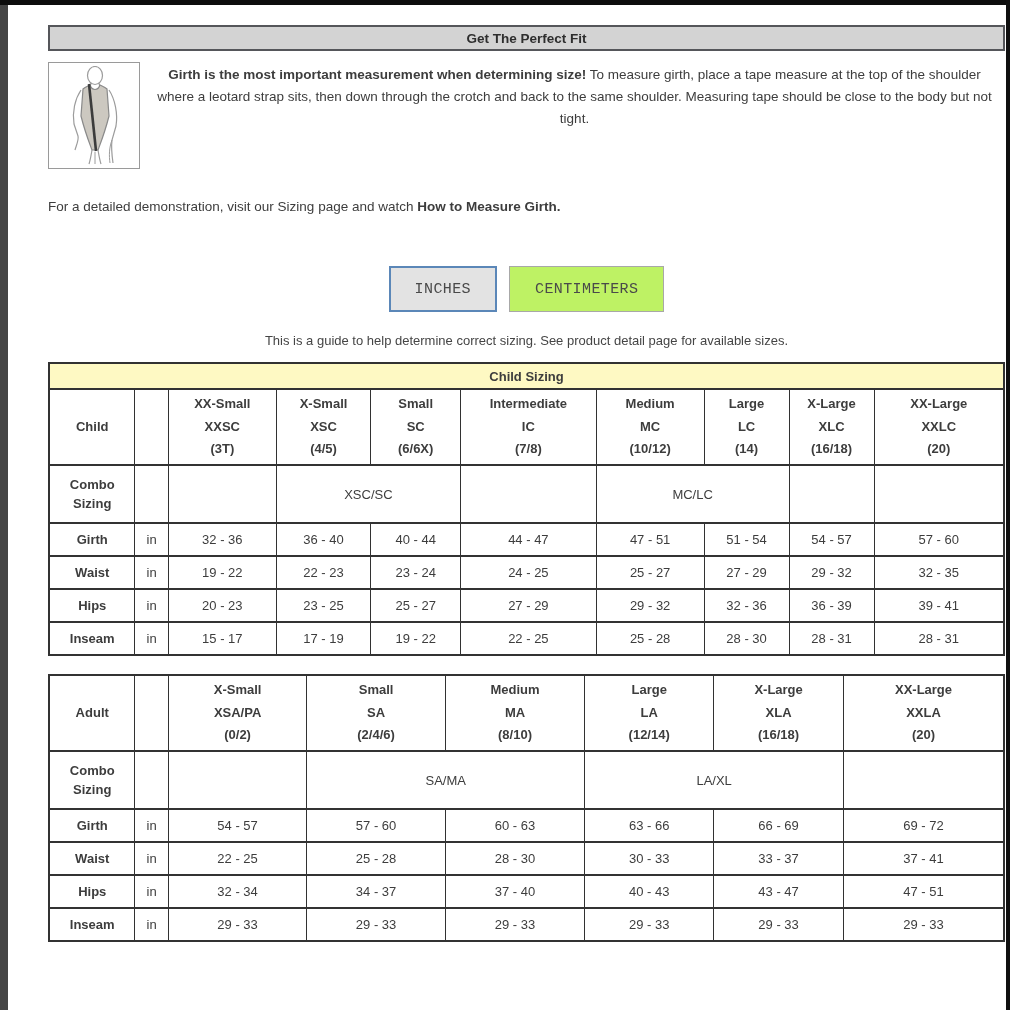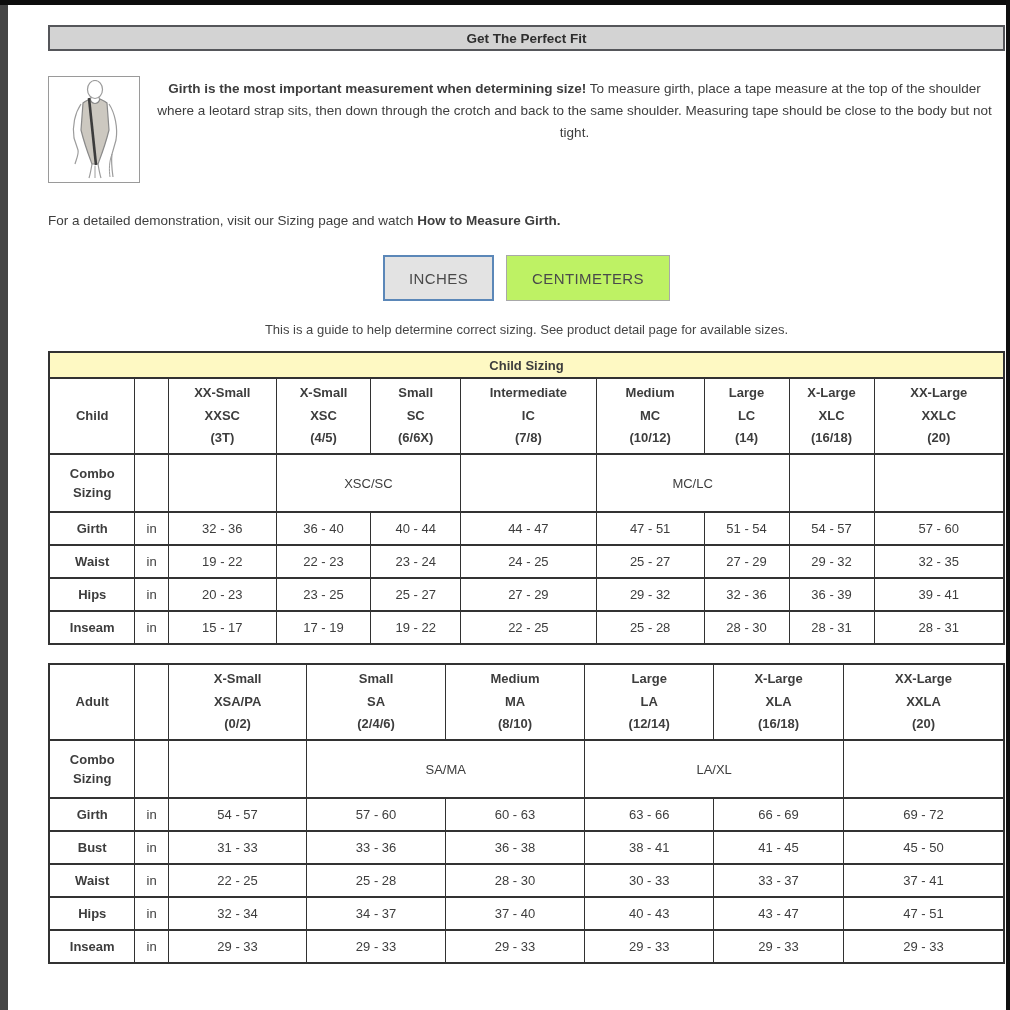--- a/index.html
+++ b/index.html
@@ -12,36 +12,36 @@
   .right-strip{position:absolute;right:0;top:0;bottom:0;width:4px;background:#101010;}
 
   .content{position:absolute;left:48px;top:0;width:957px;}
 
   .title-bar{
     margin-top:25px;height:22px;background:#d3d3d3;border:2px solid #55565a;
     display:flex;align-items:center;justify-content:center;
     font-weight:bold;font-size:13.5px;color:#2e2e2e;
   }
 
-  .intro{display:flex;margin-top:25px;}
+  .intro{display:flex;margin-top:11px;}
   .figure-box{
     width:90px;height:105px;border:1px solid #9a9a9a;background:#fff;
     flex:0 0 auto;display:flex;align-items:center;justify-content:center;
   }
   .intro-text{
     flex:1;text-align:center;font-size:13.5px;line-height:1.62;
     padding:2px 6px 0 10px;color:#3d3d3d;
   }
   .demo-line{text-align:left;font-size:13.5px;margin-top:30px;}
 
   .btn-row{display:flex;justify-content:center;margin-top:27px;}
   .unit-btn{
-    height:46px;box-sizing:border-box;font-family:Liberation Sans, sans-serif;
+    height:46px;box-sizing:border-box;font-family:Liberation Mono, monospace;
     font-size:15px;color:#4a4a4a;letter-spacing:0.4px;cursor:pointer;
-    display:flex;align-items:center;justify-content:center;
+    display:flex;align-items:center;justify-content:center;margin-top:25px;
   }
   .unit-btn.selected{
     border:2px solid #5b87b8;background:#e3e3e3;padding:0 24px;
   }
   .unit-btn.unselected{
     border:1px solid #a8a8a8;background:#bef264;padding:0 25px;margin-left:12px;
   }
 
   .note-line{text-align:center;font-size:13px;color:#454545;margin-top:21px;}
 
@@ -241,30 +241,20 @@
           <td class="lbl">Girth</td>
           <td>in</td>
           <td>54 - 57</td>
           <td>57 - 60</td>
           <td>60 - 63</td>
           <td>63 - 66</td>
           <td>66 - 69</td>
           <td class="thick-left">69 - 72</td>
         </tr>
         <tr class="r-data">
-          <td class="lbl">Bust</td>
-          <td>in</td>
-          <td>31 - 33</td>
-          <td>33 - 36</td>
-          <td>36 - 38</td>
-          <td>38 - 41</td>
-          <td>41 - 45</td>
-          <td class="thick-left">45 - 50</td>
-        </tr>
-        <tr class="r-data">
           <td class="lbl">Waist</td>
           <td>in</td>
           <td>22 - 25</td>
           <td>25 - 28</td>
           <td>28 - 30</td>
           <td>30 - 33</td>
           <td>33 - 37</td>
           <td class="thick-left">37 - 41</td>
         </tr>
         <tr class="r-data">

